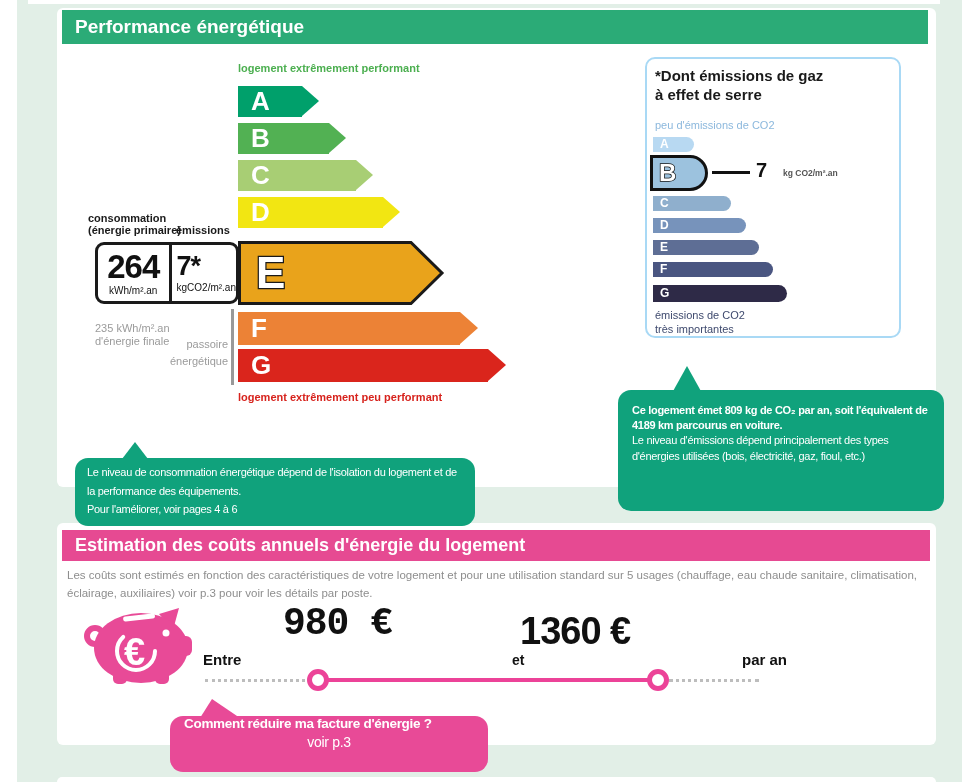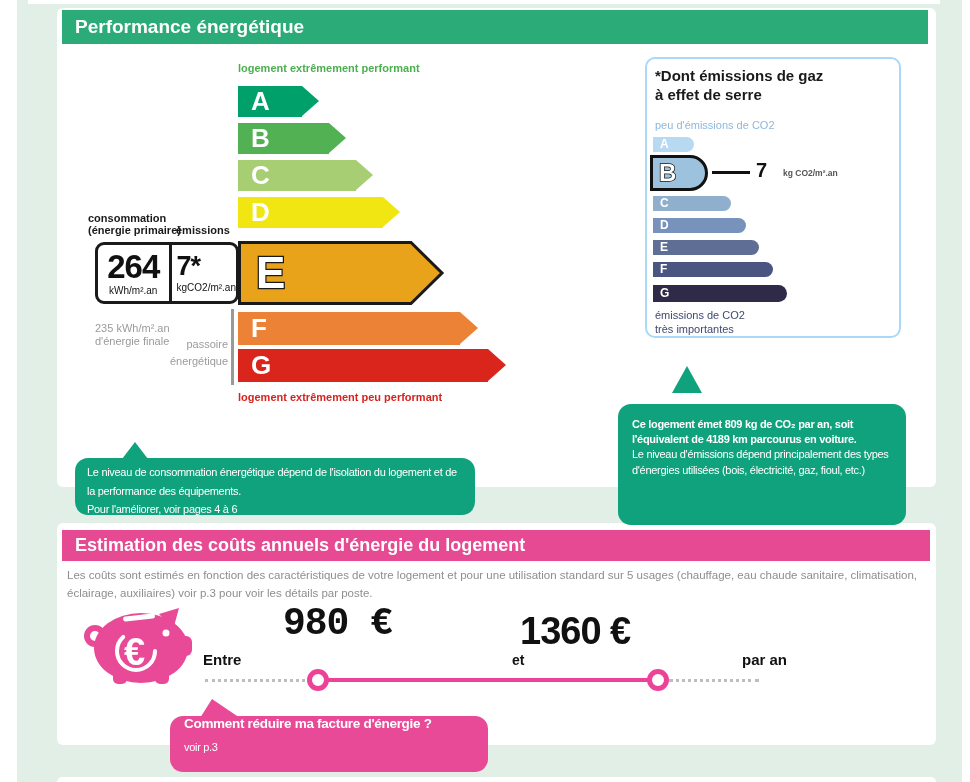--- a/index.html
+++ b/index.html
@@ -148,27 +148,27 @@
   <div class="abs co2-bar" style="top: 196px; width: 78px; background: rgb(143, 175, 205);"><span>C</span></div>
   <div class="abs co2-bar" style="top: 218px; width: 93px; background: rgb(119, 147, 187);"><span>D</span></div>
   <div class="abs co2-bar" style="top: 240px; width: 106px; background: rgb(94, 110, 149);"><span>E</span></div>
   <div class="abs co2-bar" style="top: 262px; width: 120px; background: rgb(74, 86, 129);"><span>F</span></div>
   <div class="abs co2-bar" style="top: 285px; width: 134px; height: 17px; line-height: 17px; background: rgb(46, 42, 71);"><span>G</span></div>
 
   <div class="abs co2-high pre">émissions de CO2
 très importantes</div>
 
   <div class="abs tail-up" style="left:672px; top:366px; border-left-width:15px; border-right-width:15px; border-bottom:27px solid #10a27c;"></div>
-  <div class="abs bubble bubble-green" style="left:618px; top:404px; width:288px; height:121px; padding:13px 14px;">
+  <div class="abs bubble bubble-green" style="left:618px; top:390px; width:326px; height:121px; padding:13px 14px;">
     <div style="font-weight:bold; line-height:14.5px;">Ce logement émet 809 kg de CO₂ par an, soit l'équivalent de 4189 km parcourus en voiture.</div>
     <div style="line-height:16px;">Le niveau d'émissions dépend principalement des types d'énergies utilisées (bois, électricité, gaz, fioul, etc.)</div>
   </div>
 
   <div class="abs tail-up" style="left:122px; top:442px; border-bottom:17px solid #10a27c;"></div>
-  <div class="abs bubble bubble-green" style="left:75px; top:458px; width:400px; height:57px; padding:5px 12px; line-height:18.5px;">
+  <div class="abs bubble bubble-green" style="left:75px; top:458px; width:400px; height:68px; padding:5px 12px; line-height:18.5px;">
     <span>Le niveau de consommation énergétique dépend de l'isolation du logement et de la performance des équipements.</span>
     <div>Pour l'améliorer, voir pages 4 à 6</div>
   </div>
 
   <div class="abs hdr hdr-pink">Estimation des coûts annuels d'énergie du logement</div>
   <div class="abs costs-desc">Les coûts sont estimés en fonction des caractéristiques de votre logement et pour une utilisation standard sur 5 usages (chauffage, eau chaude sanitaire, climatisation, éclairage, auxiliaires) voir p.3 pour voir les détails par poste.</div>
 
   <svg class="abs" style="left:83px; top:606px;" width="110" height="84" viewBox="0 0 110 84">
     <circle cx="12" cy="30" r="8" fill="none" stroke="#e84a97" stroke-width="6"></circle>
     <polygon points="76,8 96,2 90,24" fill="#e84a97"></polygon>
@@ -190,16 +190,16 @@
 
   <div class="abs slider-dots" style="left:205px; top:679px; width:113px;"></div>
   <div class="abs slider-line" style="left:318px; top:678px; width:340px;"></div>
   <div class="abs slider-handle" style="left:307px; top:669px;"></div>
   <div class="abs slider-handle" style="left:647px; top:669px;"></div>
   <div class="abs slider-dots" style="left:669px; top:679px; width:90px;"></div>
 
   <div class="abs" style="left:200px; top:699px; width:40px; height:19px; background:#e84a97; clip-path:polygon(30% 0, 0 100%, 100% 100%);"></div>
   <div class="abs bubble bubble-pink" style="left:170px; top:716px; width:318px; height:56px; padding:0 14px;">
     <div style="font-weight:bold; font-size:13.5px;">Comment réduire ma facture d'énergie ?</div>
-    <div style="font-size:11px; margin-top:10px;">voir p.3</div>
+    <div style="font-size:14px; margin-top:3px;text-align:center;">voir p.3</div>
   </div>
 
 </div>
 
 </body></html>

